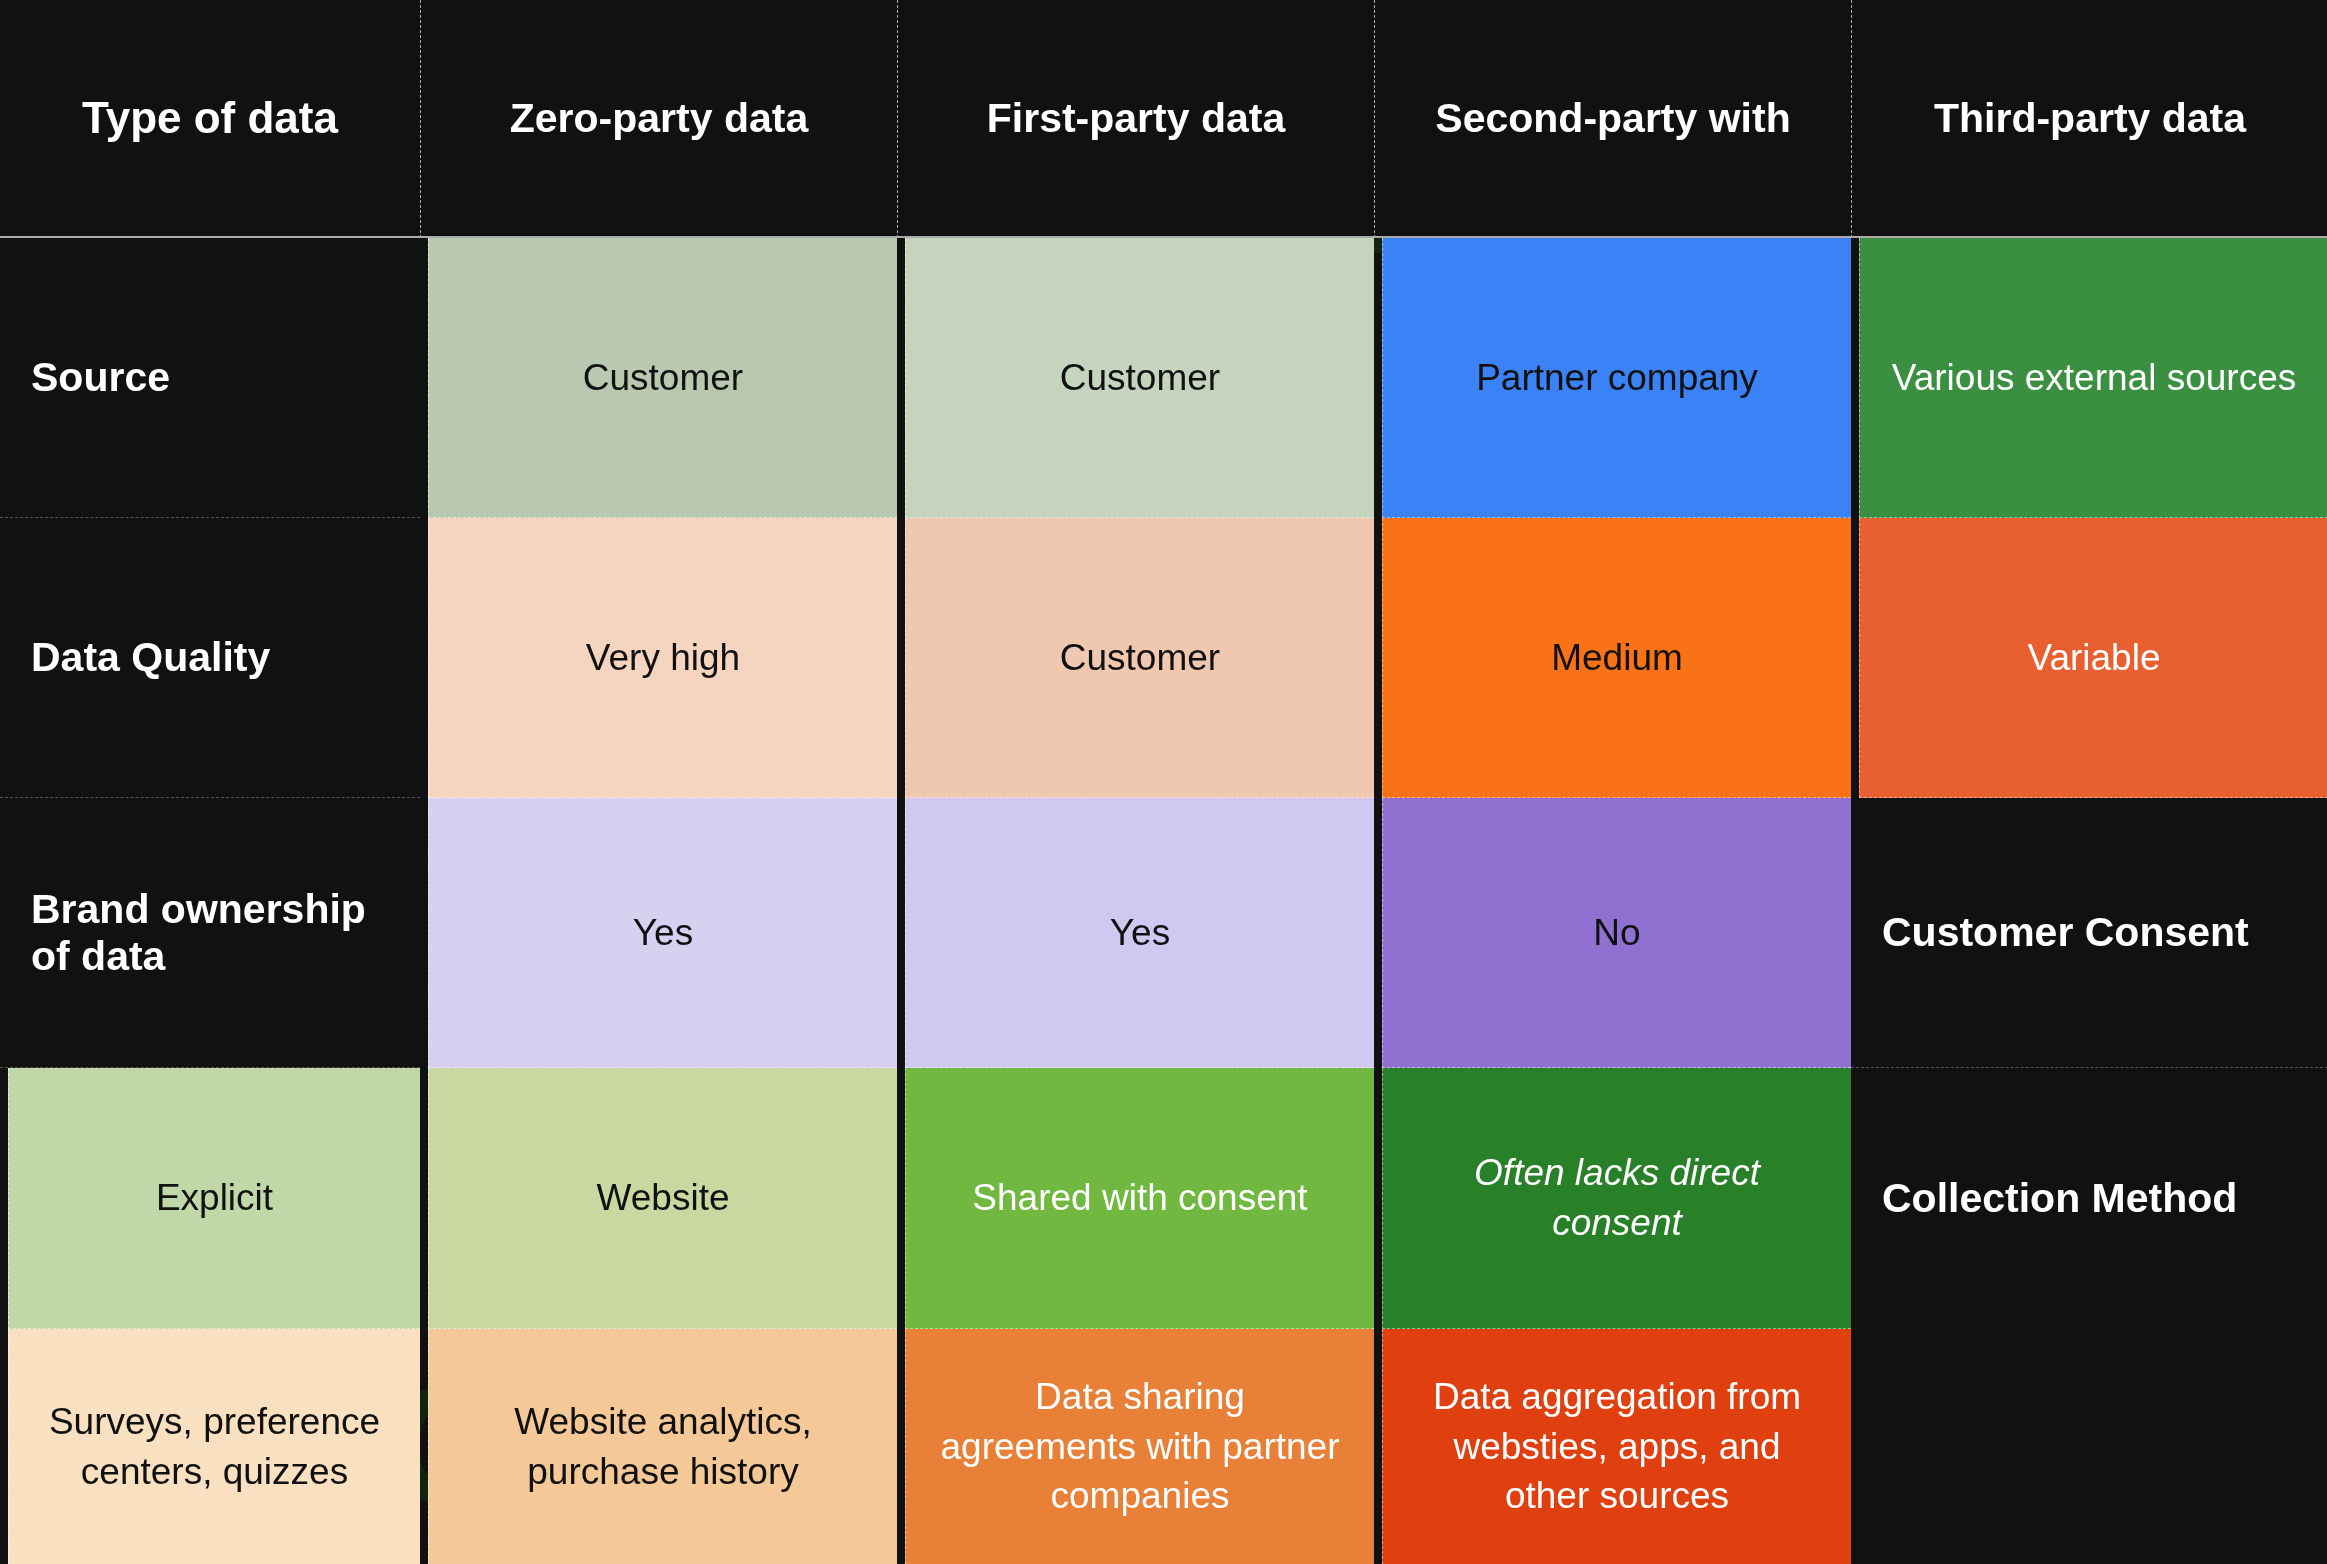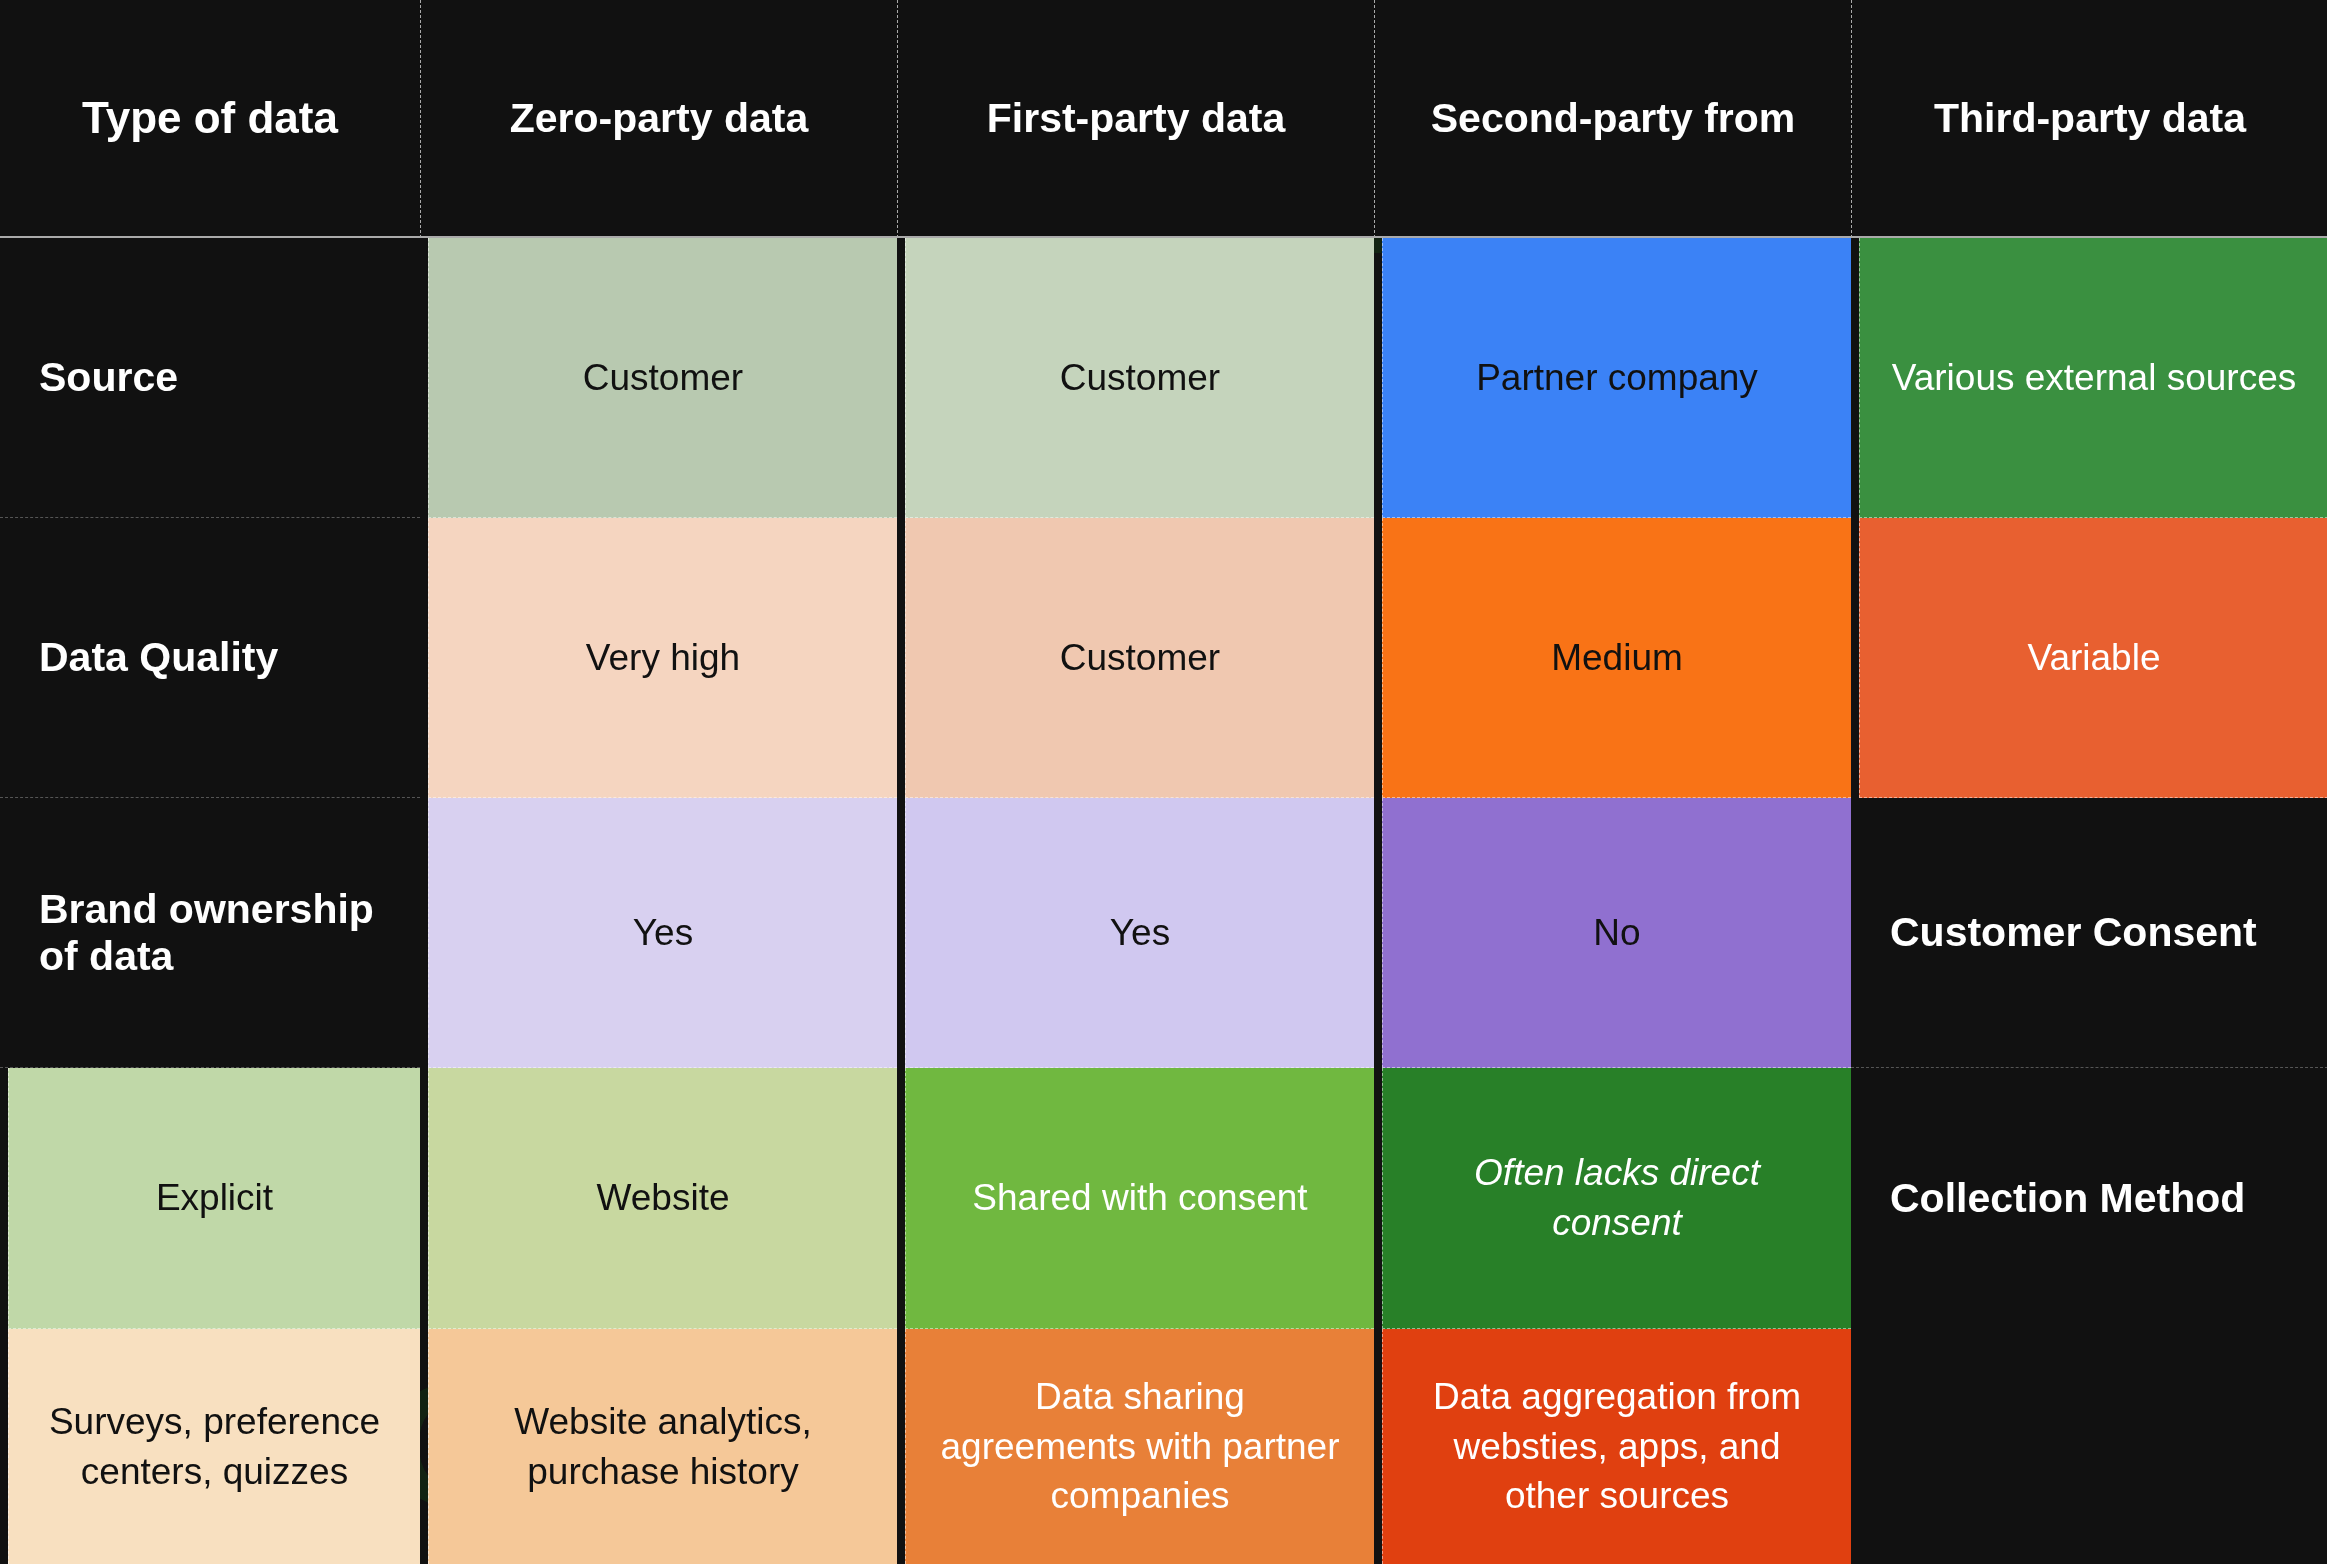--- a/index.html
+++ b/index.html
@@ -52,21 +52,21 @@
       position: relative;
     }
 
     
     .row-header {
       background: #111;
       color: #fff;
       font-weight: 700;
       font-size: 41px;
       justify-content: flex-start;
-      padding-left: 39px;
+      padding-left: 31px;
       text-align: left;
       border-bottom: 1.9px dashed #555;
     }
 
     
     .col-header {
       background: #111;
       color: #fff;
       font-weight: 700;
       font-size: 41px;
@@ -136,21 +136,21 @@
   <div class="cell top-left">
     <span class="row-header" style="border-bottom:none; padding:0; font-size:44px;">Type of data</span>
   </div>
   <div class="cell col-header">
     <span>Zero-party data</span>
   </div>
   <div class="cell col-header">
     <span>First-party data</span>
   </div>
   <div class="cell col-header">
-    <span>Second-party from</span>
+    <span>Second-party with</span>
   </div>
   <div class="cell col-header">
     <span>Third-party data</span>
   </div>
 
   <div class="cell row-header">
     <span>Source</span>
   </div>
   <div class="cell source-zero has-left-border has-bottom-border">
     <span class="cell-text">Customer</span>

